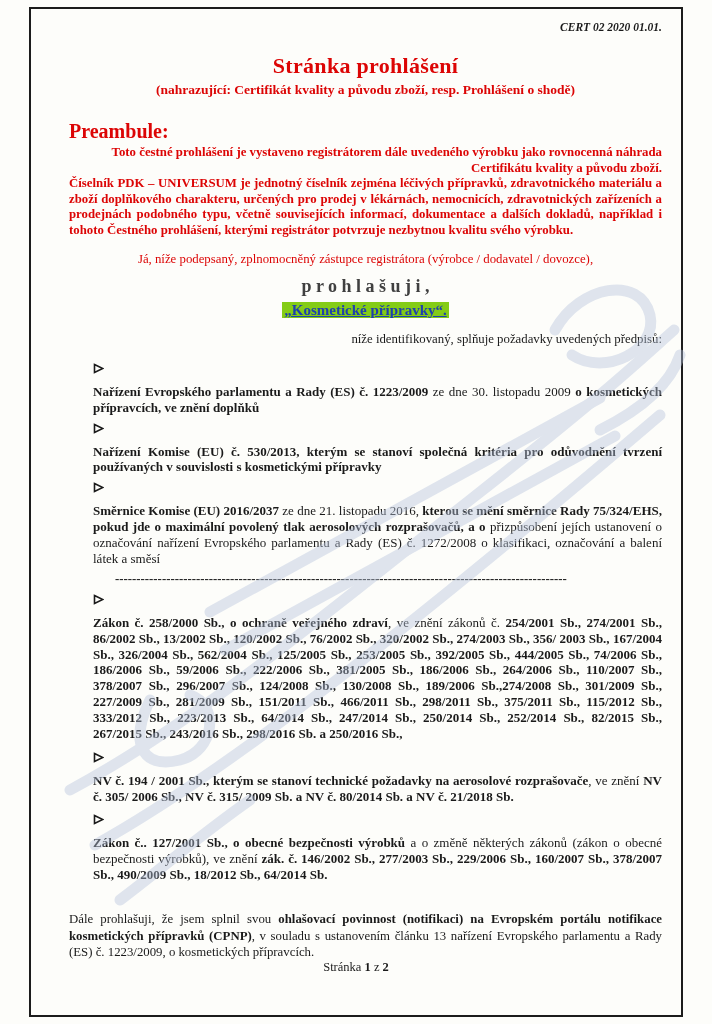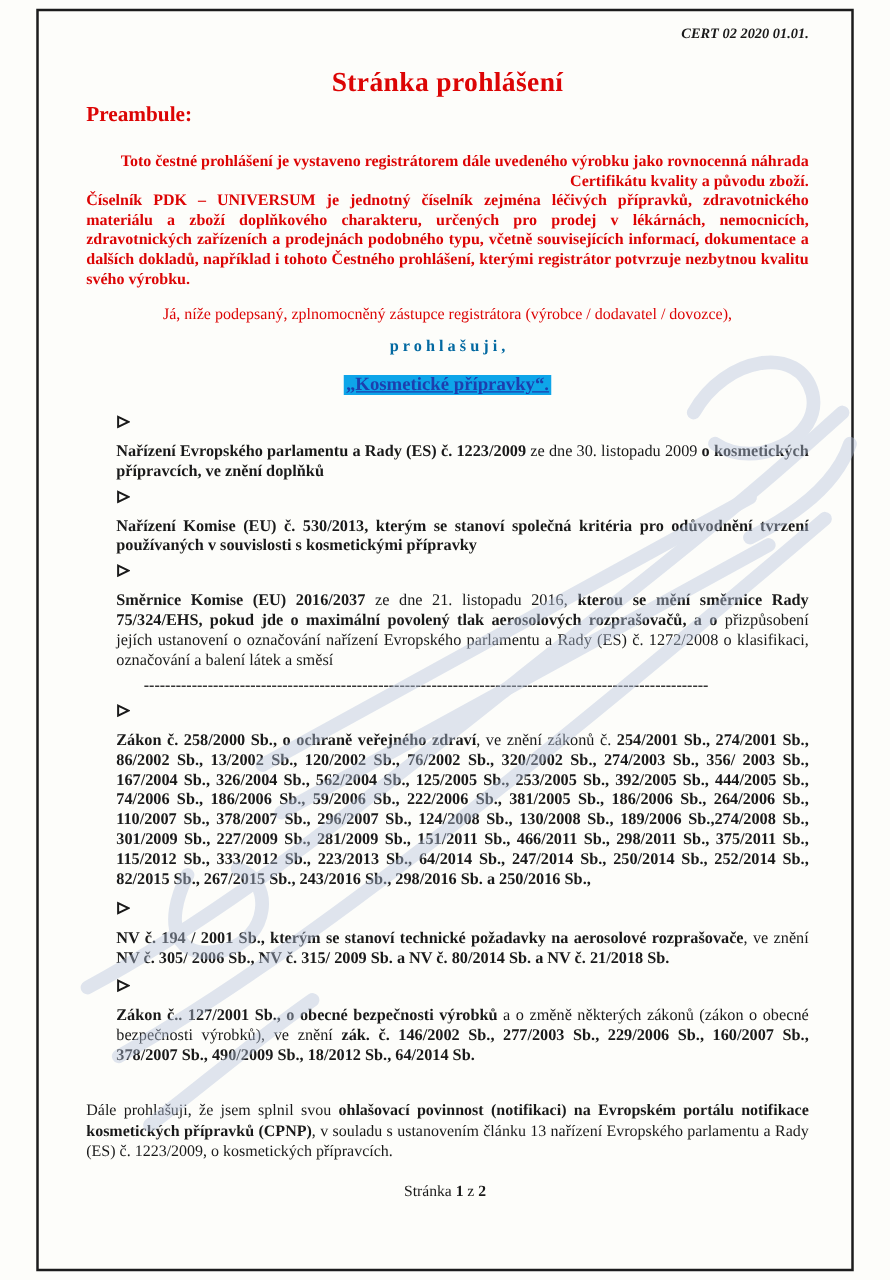--- a/index.html
+++ b/index.html
@@ -1,48 +1,48 @@
 <!DOCTYPE html>
 <html><head>
 <meta charset="utf-8">
 <style>
   :root{ --red:#dc0505; --ink:#1a1a1a; }
   html,body{margin:0;padding:0;}
   body{width:712px;height:1024px;background:#ffffff;font-family:"Liberation Serif","DejaVu Serif",serif;color:var(--ink);}
   .page{position:relative;width:712px;height:1024px;background:#fdfdfa;overflow:hidden;}
   .frame{position:absolute;top:7px;left:29px;right:29px;bottom:7px;border:2px solid #1c1c1c;pointer-events:none;}
-  .content{position:absolute;top:7px;left:29px;right:29px;bottom:7px;padding:14px 36px 0 40px;z-index:2;}
+  .content{position:absolute;top:7px;left:29px;right:29px;bottom:7px;padding:14px 21px 0 40px;z-index:2;}
   .watermark{position:absolute;top:0;left:0;z-index:4;pointer-events:none;}
   p{margin:0;text-align:right;}
   .doc-code{text-align:right;font-size:11.5px;font-weight:bold;font-style:italic;margin-bottom:20px;}
   .title{margin:0 0 3px 0;text-align:center;color:var(--red);font-size:22px;font-weight:bold;letter-spacing:.3px;}
   .subtitle{text-align:center;color:var(--red);font-weight:bold;font-size:13.5px;margin-bottom:22px;}
-  .preamble-heading{color:var(--red);font-weight:bold;font-size:17px;margin-bottom:20px;}
+  .preamble-heading{color:var(--red);font-weight:bold;font-size:20px;margin-bottom:2px;}
   .body-text{font-size:12.8px;line-height:1.22;}
   .red{color:var(--red);}
   .bold{font-weight:bold;}
   .just{text-align:justify;}
   .center{text-align:center;}
   .intro-line{margin:13px 0 9px;}
-  .verb-line{font-weight:bold;font-size:13px;margin:9px 0 14px;color:#0369a1;}
+  .verb-line{font-weight:bold;font-size:18px;margin:9px 0 4px;color:#404040;}
   .product-intro{margin-bottom:11px;}
   .product-line{margin:2px 0 13px;}
-  .product-type{background:#0ea5e9;color:#1d3fae;font-weight:bold;font-size:15px;text-decoration:underline;padding:0 2px;}
+  .product-type{background:#84cc16;color:#1d3fae;font-weight:bold;font-size:15px;text-decoration:underline;padding:0 2px;}
   .compliance{margin-bottom:13px;}
   .reg-list{list-style:none;margin:0;padding:0 0 0 24px;}
   .reg-list li{display:flex;font-size:13px;line-height:1.22;flex-direction:column;}
   #reg-group-1 li{margin-bottom:5px;}
   #reg-group-2 li{margin-bottom:8px;}
   .reg-list li.gap{margin-bottom:14px;}
   .bullet{flex:0 0 22px;padding-top:1px;}
   .li-body{flex:1;text-align:justify;}
   .b{font-weight:bold;}
   .dashes{margin:1px 0 6px 46px;font-weight:bold;font-size:12.8px;line-height:1.1;white-space:nowrap;overflow:hidden;}
   .final{margin-top:28px;font-size:12.8px;line-height:1.3;text-align:justify;}
-  .footer{position:absolute;left:0;right:0;bottom:56px;text-align:center;font-size:12.5px;}
+  .footer{position:absolute;left:0;right:0;bottom:42px;text-align:center;font-size:12.5px;}
 </style>
 </head>
 <body>
 
 <div class="page">
 
   <svg class="watermark" width="712" height="1024" viewBox="0 0 712 1024">
     <g fill="none" stroke="#b6c3dc" stroke-width="11" stroke-linecap="round" opacity="0.42">
       <path d="M70 790 C 200 720, 330 610, 470 500 S 640 360, 674 330"></path>
       <path d="M95 845 C 230 770, 420 620, 660 415"></path>
@@ -55,32 +55,34 @@
     </g>
   </svg>
 
   <div class="frame"></div>
 
   <div class="content">
 
     <div class="doc-code">CERT 02 2020 01.01.</div>
 
     <h1 class="title">Stránka prohlášení</h1>
+    <div class="subtitle">(nahrazující: Certifikát kvality a původu zboží, resp. Prohlášení o shodě)</div>
 
     <div class="preamble-heading">Preambule:</div>
     <p class="red bold body-text">Toto čestné prohlášení je vystaveno registrátorem dále uvedeného výrobku jako rovnocenná náhrada Certifikátu kvality a původu zboží.</p>
     <p class="red bold body-text just">Číselník PDK – UNIVERSUM je jednotný číselník zejména léčivých přípravků, zdravotnického materiálu a zboží doplňkového charakteru, určených pro prodej v lékárnách, nemocnicích, zdravotnických zařízeních a prodejnách podobného typu, včetně souvisejících informací, dokumentace a dalších dokladů, například i tohoto Čestného prohlášení, kterými registrátor potvrzuje nezbytnou kvalitu svého výrobku.</p>
 
     <p class="red body-text center intro-line">Já, níže podepsaný, zplnomocněný zástupce registrátora (výrobce / dodavatel / dovozce),</p>
     <p class="center verb-line">p r o h l a š u j i ,</p>
 
     <div class="center product-line">
       <span class="product-type">„Kosmetické přípravky“.</span>
     </div>
 
+    <p class="body-text compliance">níže identifikovaný, splňuje požadavky uvedených předpisů:</p>
 
     <ul class="reg-list" id="reg-group-1">
         <li>
           <span class="bullet"><svg width="11" height="11" viewBox="0 0 11 11">
               <path d="M1.5 1.5 L9.8 5.5 L1.5 9.5 Z" fill="none" stroke="#1a1a1a" stroke-width="1.6"></path>
             </svg></span>
           <span class="li-body"><span class="b">Nařízení Evropského parlamentu a Rady (ES) č. 1223/2009</span><span> ze dne 30. listopadu 2009 </span><span class="b">o kosmetických přípravcích, ve znění doplňků</span></span>
         </li>
         <li>
           <span class="bullet"><svg width="11" height="11" viewBox="0 0 11 11">

